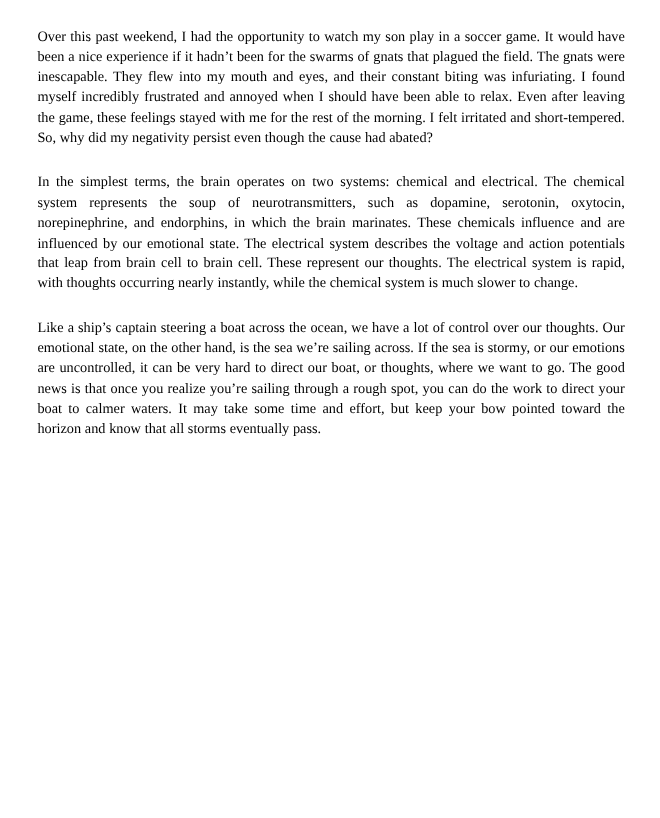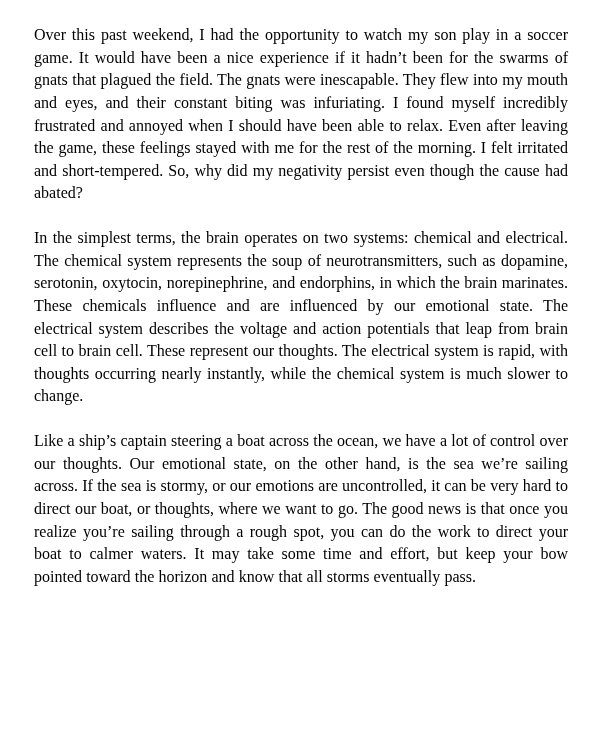--- a/index.html
+++ b/index.html
@@ -18,21 +18,21 @@
     height: 744px;
     box-sizing: border-box;
     padding: 24px 32px 20px 34px;
     background: #ffffff;
   }
   .doc-body {
     display: block;
   }
   p.para {
     margin: 0 0 22px 0;
-    font-size: 16px;
+    font-size: 13px;
     line-height: 1.415;
     text-align: justify;
     text-justify: inter-word;
     hyphens: none;
     word-spacing: 0.01em;
   }
   p.para:last-child {
     margin-bottom: 0;
   }
 </style>

